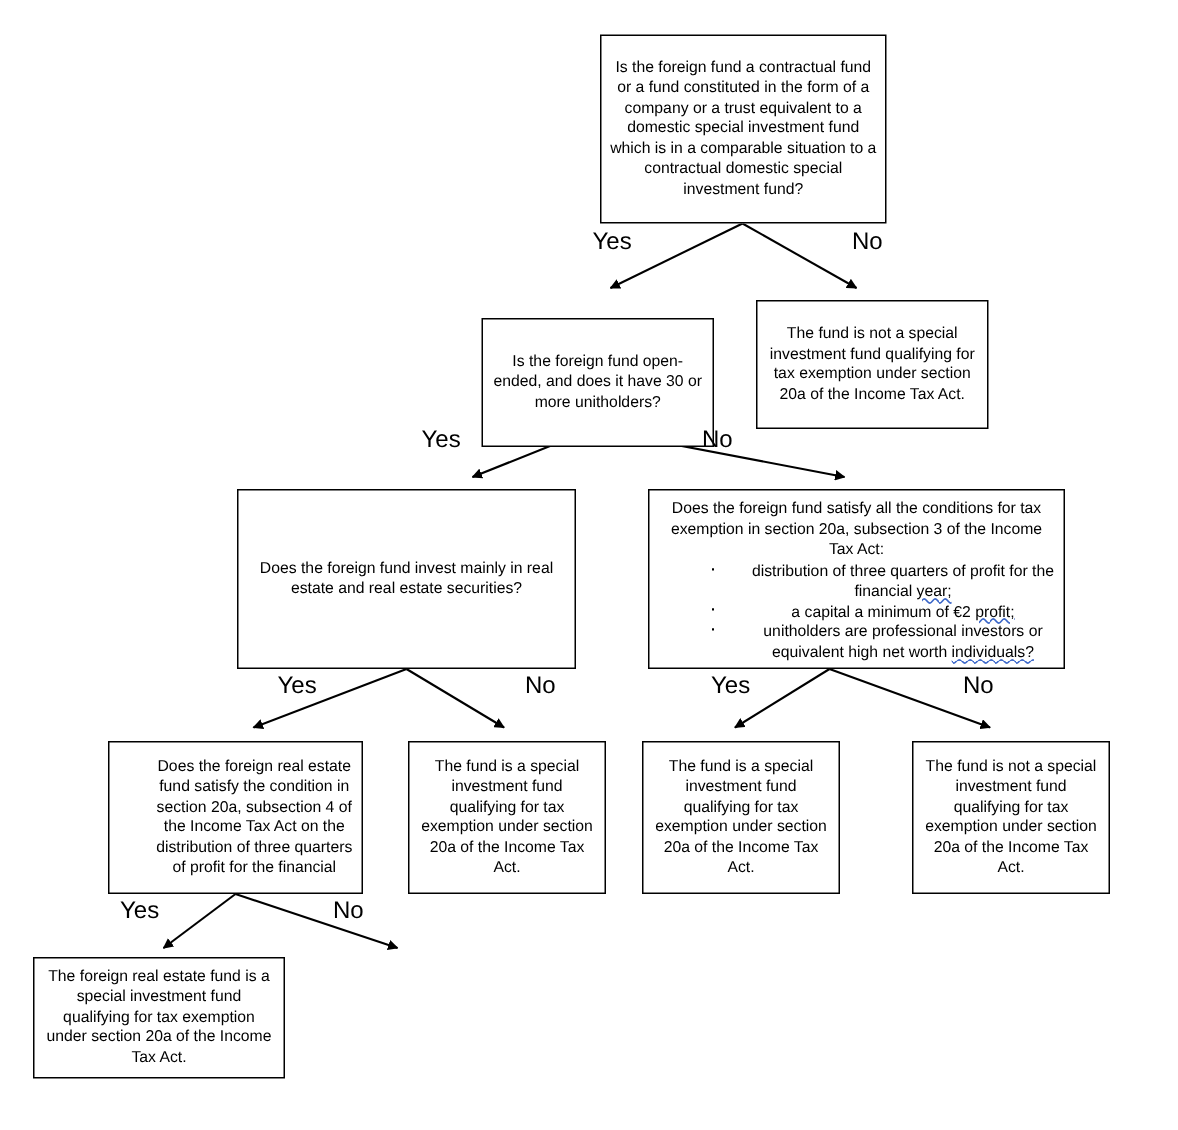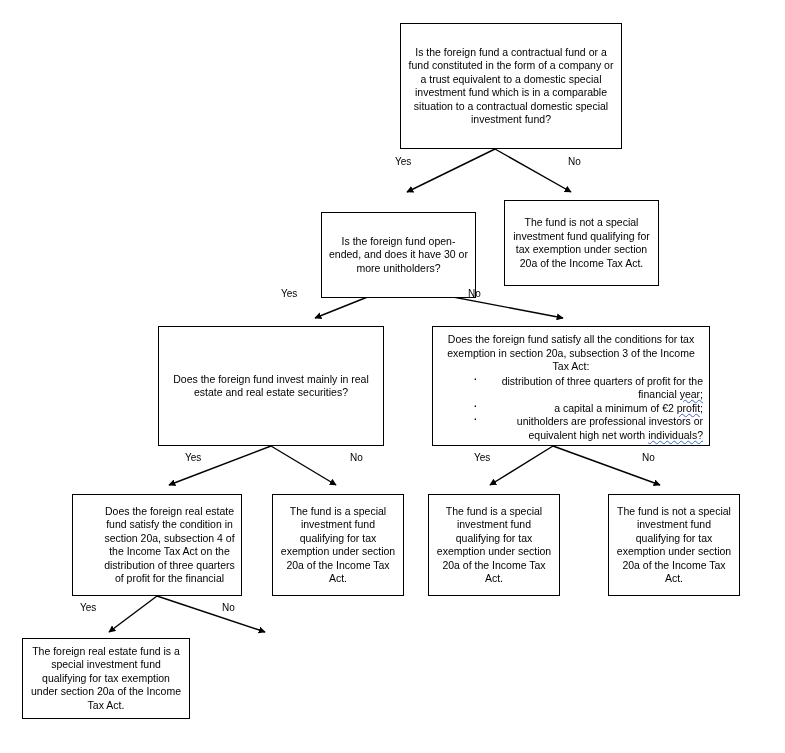--- a/index.html
+++ b/index.html
@@ -37,21 +37,21 @@
     display: block;
     text-align: center;
     padding: 6px 6px 4px 6px;
   }
   .node.bulleted .head {
     text-align: center;
   }
   .node.bulleted ul {
     margin: 1px 0 11px 0;
     padding: 0 0 0 34px;
-    text-align: right;
+    text-align: center;
     list-style: none;
   }
   .node.bulleted li {
     position: relative;
     padding-left: 28px;
     margin: 0;
   }
   .node.bulleted li::before {
     content: "\00B7";
     position: absolute;
@@ -62,21 +62,21 @@
   }
   .sq {
     text-decoration: underline;
     text-decoration-style: wavy;
     text-decoration-color: #3a66c8;
     text-decoration-thickness: 1px;
     text-underline-offset: 1px;
   }
   .edge-label {
     position: absolute;
-    font-size: 10px;
+    font-size: 16px;
     line-height: 12px;
     color: #000000;
     white-space: nowrap;
     z-index: 4;
   }
   svg.connectors {
     position: absolute;
     left: 0;
     top: 0;
     width: 785px;
@@ -110,21 +110,21 @@
 
     <line x1="553" y1="446" x2="490" y2="485" stroke="#000000" stroke-width="1.4" marker-end="url(#arrow)"></line>
 
     <line x1="553" y1="446" x2="660" y2="485" stroke="#000000" stroke-width="1.4" marker-end="url(#arrow)"></line>
 
     <line x1="157" y1="596" x2="109" y2="632" stroke="#000000" stroke-width="1.4" marker-end="url(#arrow)"></line>
 
     <line x1="157" y1="596" x2="265" y2="632" stroke="#000000" stroke-width="1.4" marker-end="url(#arrow)"></line>
   </svg>
 
-  <div class="node" style="left:400px; top:23px; width:222px; height:126px;text-align:center;">
+  <div class="node" style="left:400px; top:23px; width:191px; height:126px;text-align:center;">
     <span class="txt">Is the foreign fund a contractual fund or a fund constituted in the form of a company or a trust equivalent to a domestic special investment fund which is in a comparable situation to a contractual domestic special investment fund?</span>
   </div>
 
   <div class="edge-label" style="left:395px; top:156px;">Yes</div>
   <div class="edge-label" style="left:568px; top:156px;">No</div>
 
   <div class="node" style="left:321px; top:200px; width:155px; height:86px;margin-top:12px;">
     <span class="txt">Is the foreign fund open-ended, and does it have 30 or more unitholders?</span>
   </div>
 

